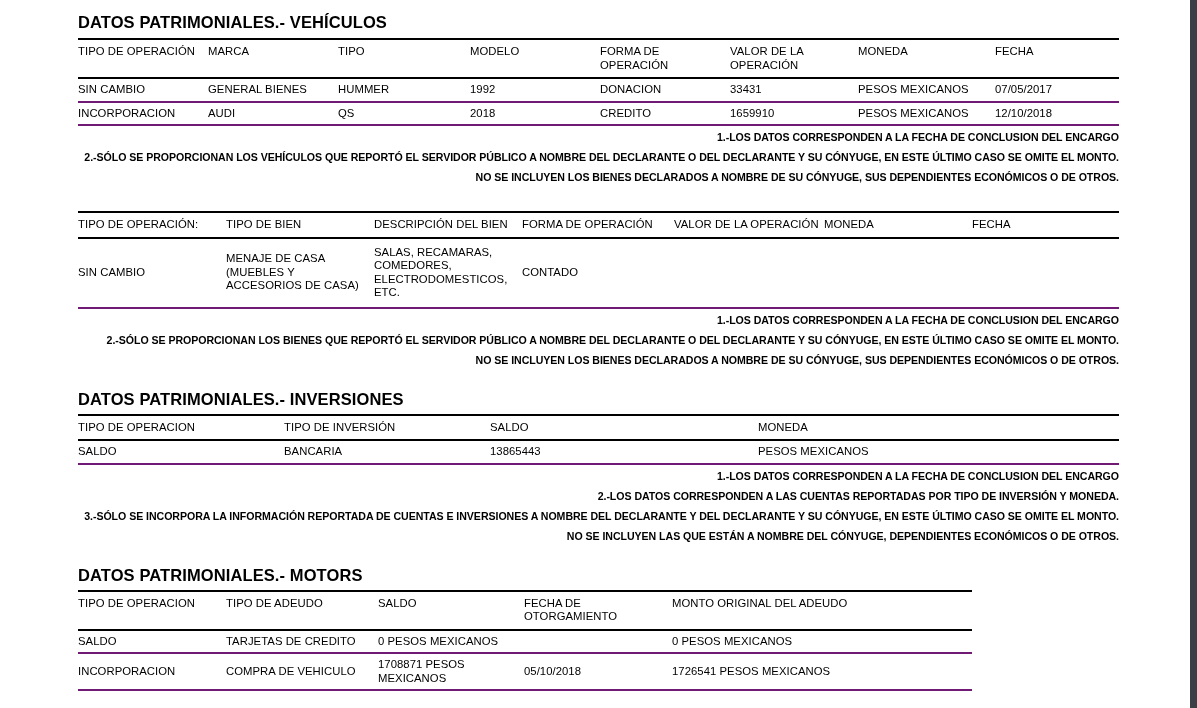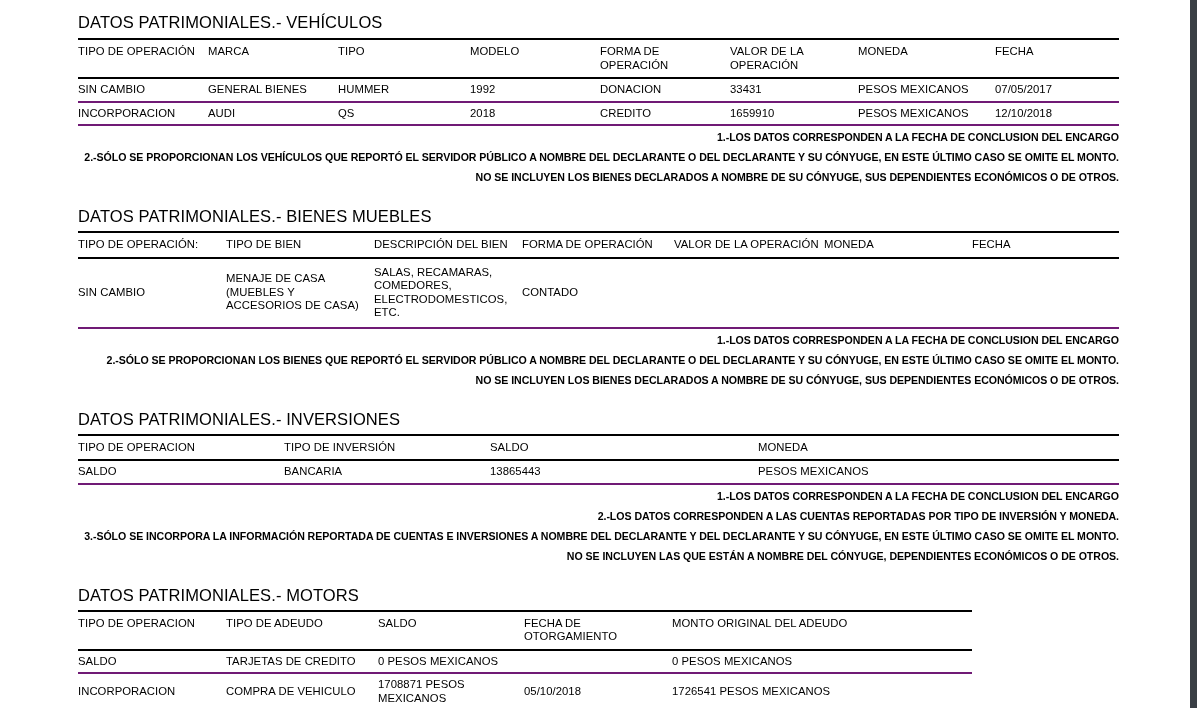--- a/index.html
+++ b/index.html
@@ -33,21 +33,21 @@
     position: absolute;
     left: 1190px;
     top: 0;
     width: 7px;
     height: 708px;
     background: #3a3f45;
   }
 
   h2.section-title {
     font-size: 16.5px;
-    font-weight: normal;
+    font-weight: bold;
     letter-spacing: 0.1px;
     margin: 0;
     padding: 0;
     line-height: 20px;
     white-space: nowrap;
   }
 
   table.dp {
     border-collapse: collapse;
     table-layout: fixed;
@@ -151,21 +151,20 @@
     </table>
 
     <div style="height:5px"></div>
     <p class="note">1.-LOS DATOS CORRESPONDEN A LA FECHA DE CONCLUSION DEL ENCARGO</p>
     <div class="note-gap"></div>
     <p class="note">2.-SÓLO SE PROPORCIONAN LOS VEHÍCULOS QUE REPORTÓ EL SERVIDOR PÚBLICO A NOMBRE DEL DECLARANTE O DEL DECLARANTE Y SU CÓNYUGE, EN ESTE ÚLTIMO CASO SE OMITE EL MONTO.</p>
     <div class="note-gap"></div>
     <p class="note">NO SE INCLUYEN LOS BIENES DECLARADOS A NOMBRE DE SU CÓNYUGE, SUS DEPENDIENTES ECONÓMICOS O DE OTROS.</p>
 
     <div style="height:22px"></div>
-    <h2 class="section-title">DATOS PATRIMONIALES.- BIENES MUEBLES</h2>
     <div style="height:5px"></div>
 
     <table class="dp">
       <colgroup>
         <col style="width:148px">
           <col style="width:148px">
           <col style="width:148px">
         <col style="width:152px">
           <col style="width:150px">
           <col style="width:148px">

